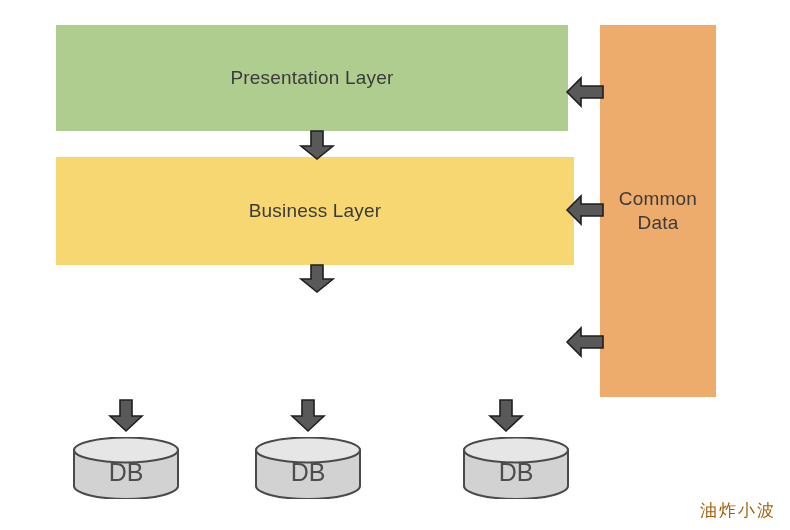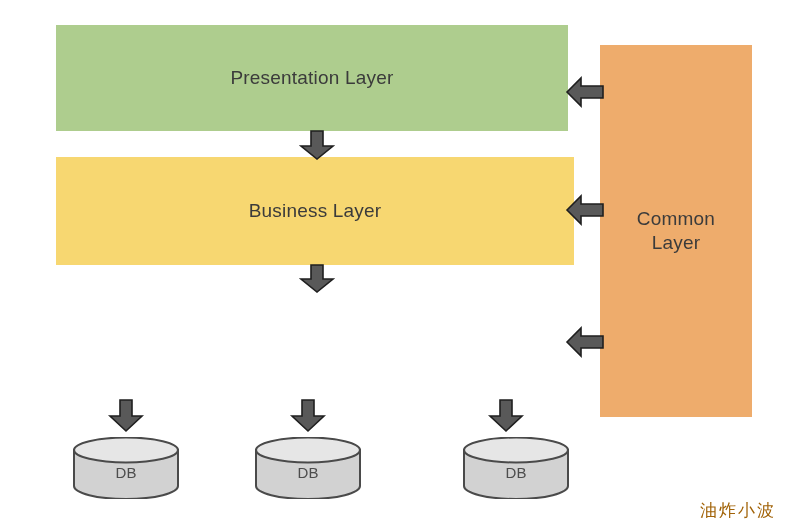--- a/index.html
+++ b/index.html
@@ -51,24 +51,23 @@
   #data-layer {
     left: 56px;
     top: 290px;
     width: 518px;
     height: 104px;
     background: #a7c1de;
   }
   #common-layer {
     left: 600px;
     top: 25px;
-    width: 152px;
+    width: 116px;
     height: 372px;
     background: #eeac6c;
-    margin-top: 20px;
   }
   #common-layer .layer-label {
     font-size: 19px;
   }
 
   .arrow-svg {
     position: absolute;
     overflow: visible;
   }
   .arrow-shape {
@@ -95,21 +94,21 @@
   }
   .db-text {
     position: absolute;
     left: 0;
     top: 0;
     width: 110px;
     height: 62px;
     display: flex;
     align-items: center;
     justify-content: center;
-    font-size: 15px;
+    font-size: 25px;
     color: #4d4d4d;
     padding-top: 9px;
     box-sizing: border-box;
   }
 
   #watermark {
     position: absolute;
     right: 14px;
     bottom: 8px;
     font-size: 17px;
@@ -128,21 +127,21 @@
   </div>
 
   <div class="layer-box" id="presentation-layer">
     <span class="layer-label">Presentation Layer</span>
   </div>
 
 
   <div class="layer-box" id="common-layer">
     <span class="layer-label">
       <span>Common</span><br>
-      <span>Layer</span>
+      <span>Data</span>
     </span>
   </div>
 
   <svg class="arrow-svg" style="left:300px; top:130px;" width="34" height="30" viewBox="0 0 34 30">
     <polygon class="arrow-shape" points="11,1 23,1 23,16 33,16 17,29 1,16 11,16"></polygon>
   </svg>
 
   <svg class="arrow-svg" style="left:300px; top:264px;" width="34" height="29" viewBox="0 0 34 29">
     <polygon class="arrow-shape" points="11,1 23,1 23,15 33,15 17,28 1,15 11,15"></polygon>
   </svg>

